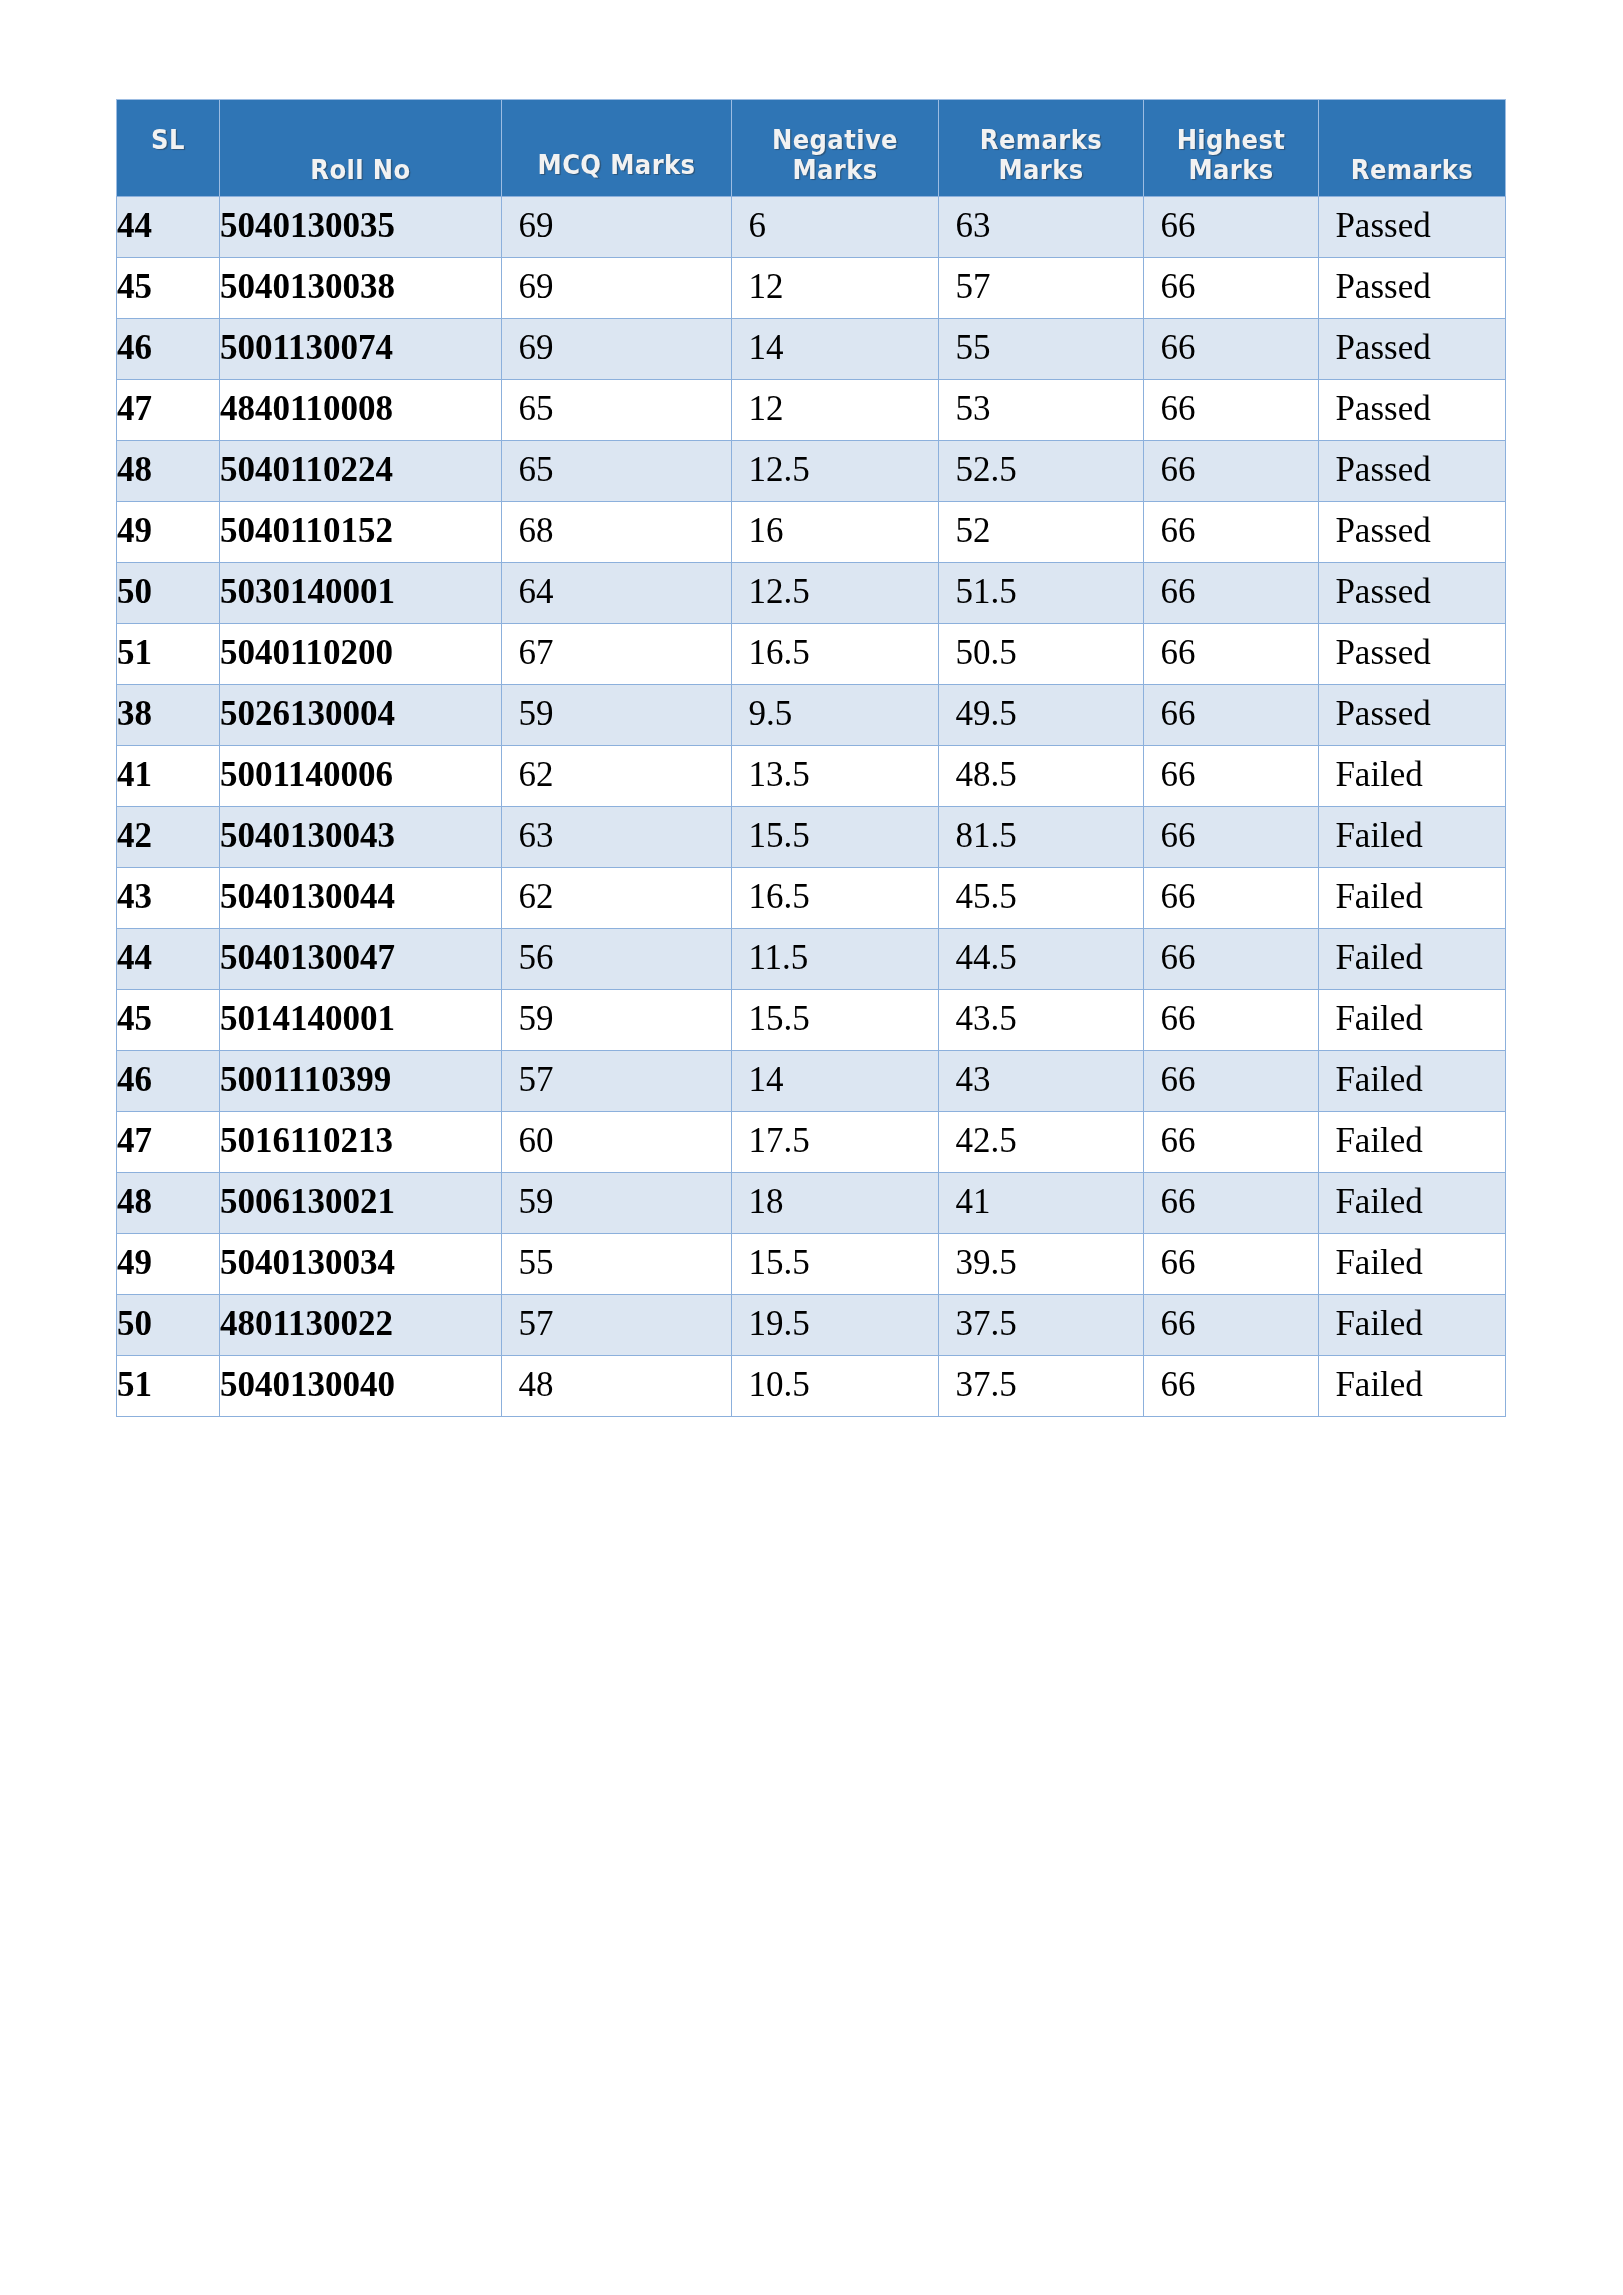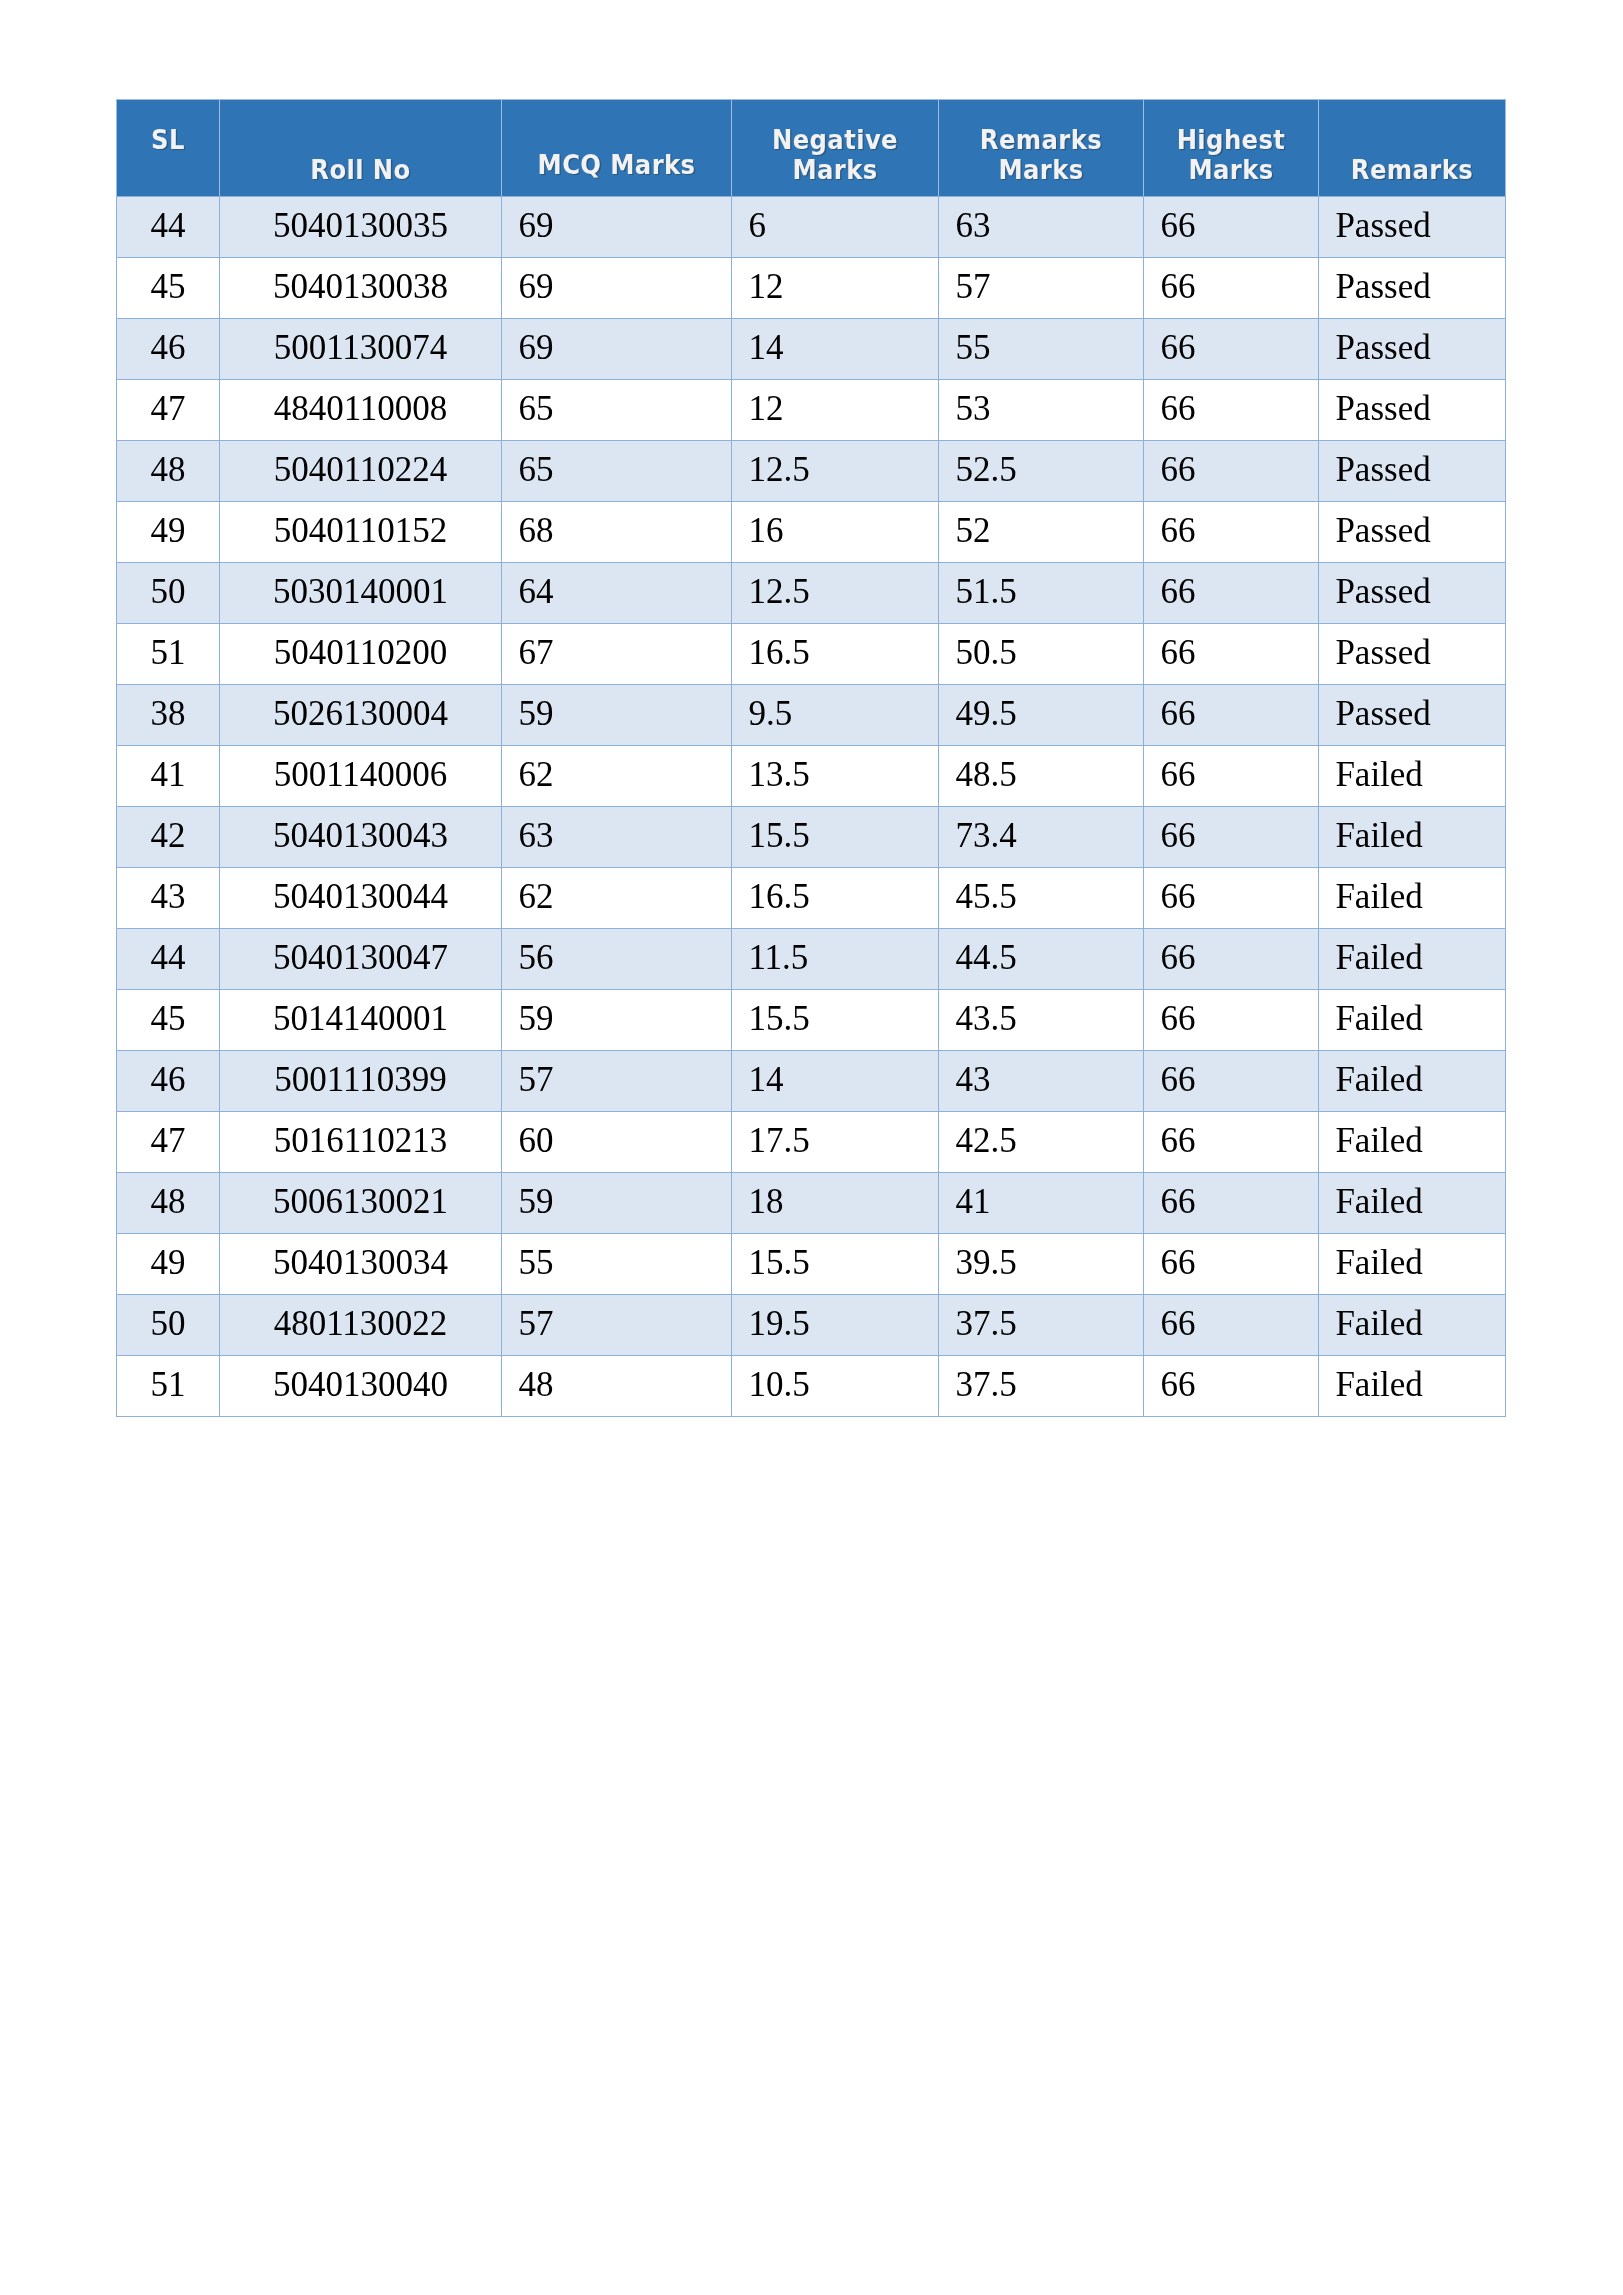--- a/index.html
+++ b/index.html
@@ -64,21 +64,21 @@
   tbody td {
     border: 0.7px solid #8CB0DC;
     font-size: 35px;
     color: #000000;
     line-height: 1;
     vertical-align: middle;
     padding: 0 0 2.6px 0;
     box-sizing: border-box;
     white-space: nowrap;
   }
-  tbody td.t-center { text-align: center; }
+  tbody td.t-center { text-align: left; font-weight: bold; }
   tbody td.t-left   { text-align: left; padding-left: 16.4px; }
 
   
   #results-table { border: 1.3px solid #8CB0DC; }
 </style>
 </head>
 <body>
 
 <table id="results-table">
   <colgroup>
@@ -207,21 +207,21 @@
         <td class="t-left">13.5</td>
         <td class="t-left">48.5</td>
         <td class="t-left">66</td>
         <td class="t-left">Failed</td>
       </tr>
       <tr class="alt">
         <td class="t-center">42</td>
         <td class="t-center">5040130043</td>
         <td class="t-left">63</td>
         <td class="t-left">15.5</td>
-        <td class="t-left">73.4</td>
+        <td class="t-left">81.5</td>
         <td class="t-left">66</td>
         <td class="t-left">Failed</td>
       </tr>
       <tr class="plain">
         <td class="t-center">43</td>
         <td class="t-center">5040130044</td>
         <td class="t-left">62</td>
         <td class="t-left">16.5</td>
         <td class="t-left">45.5</td>
         <td class="t-left">66</td>

